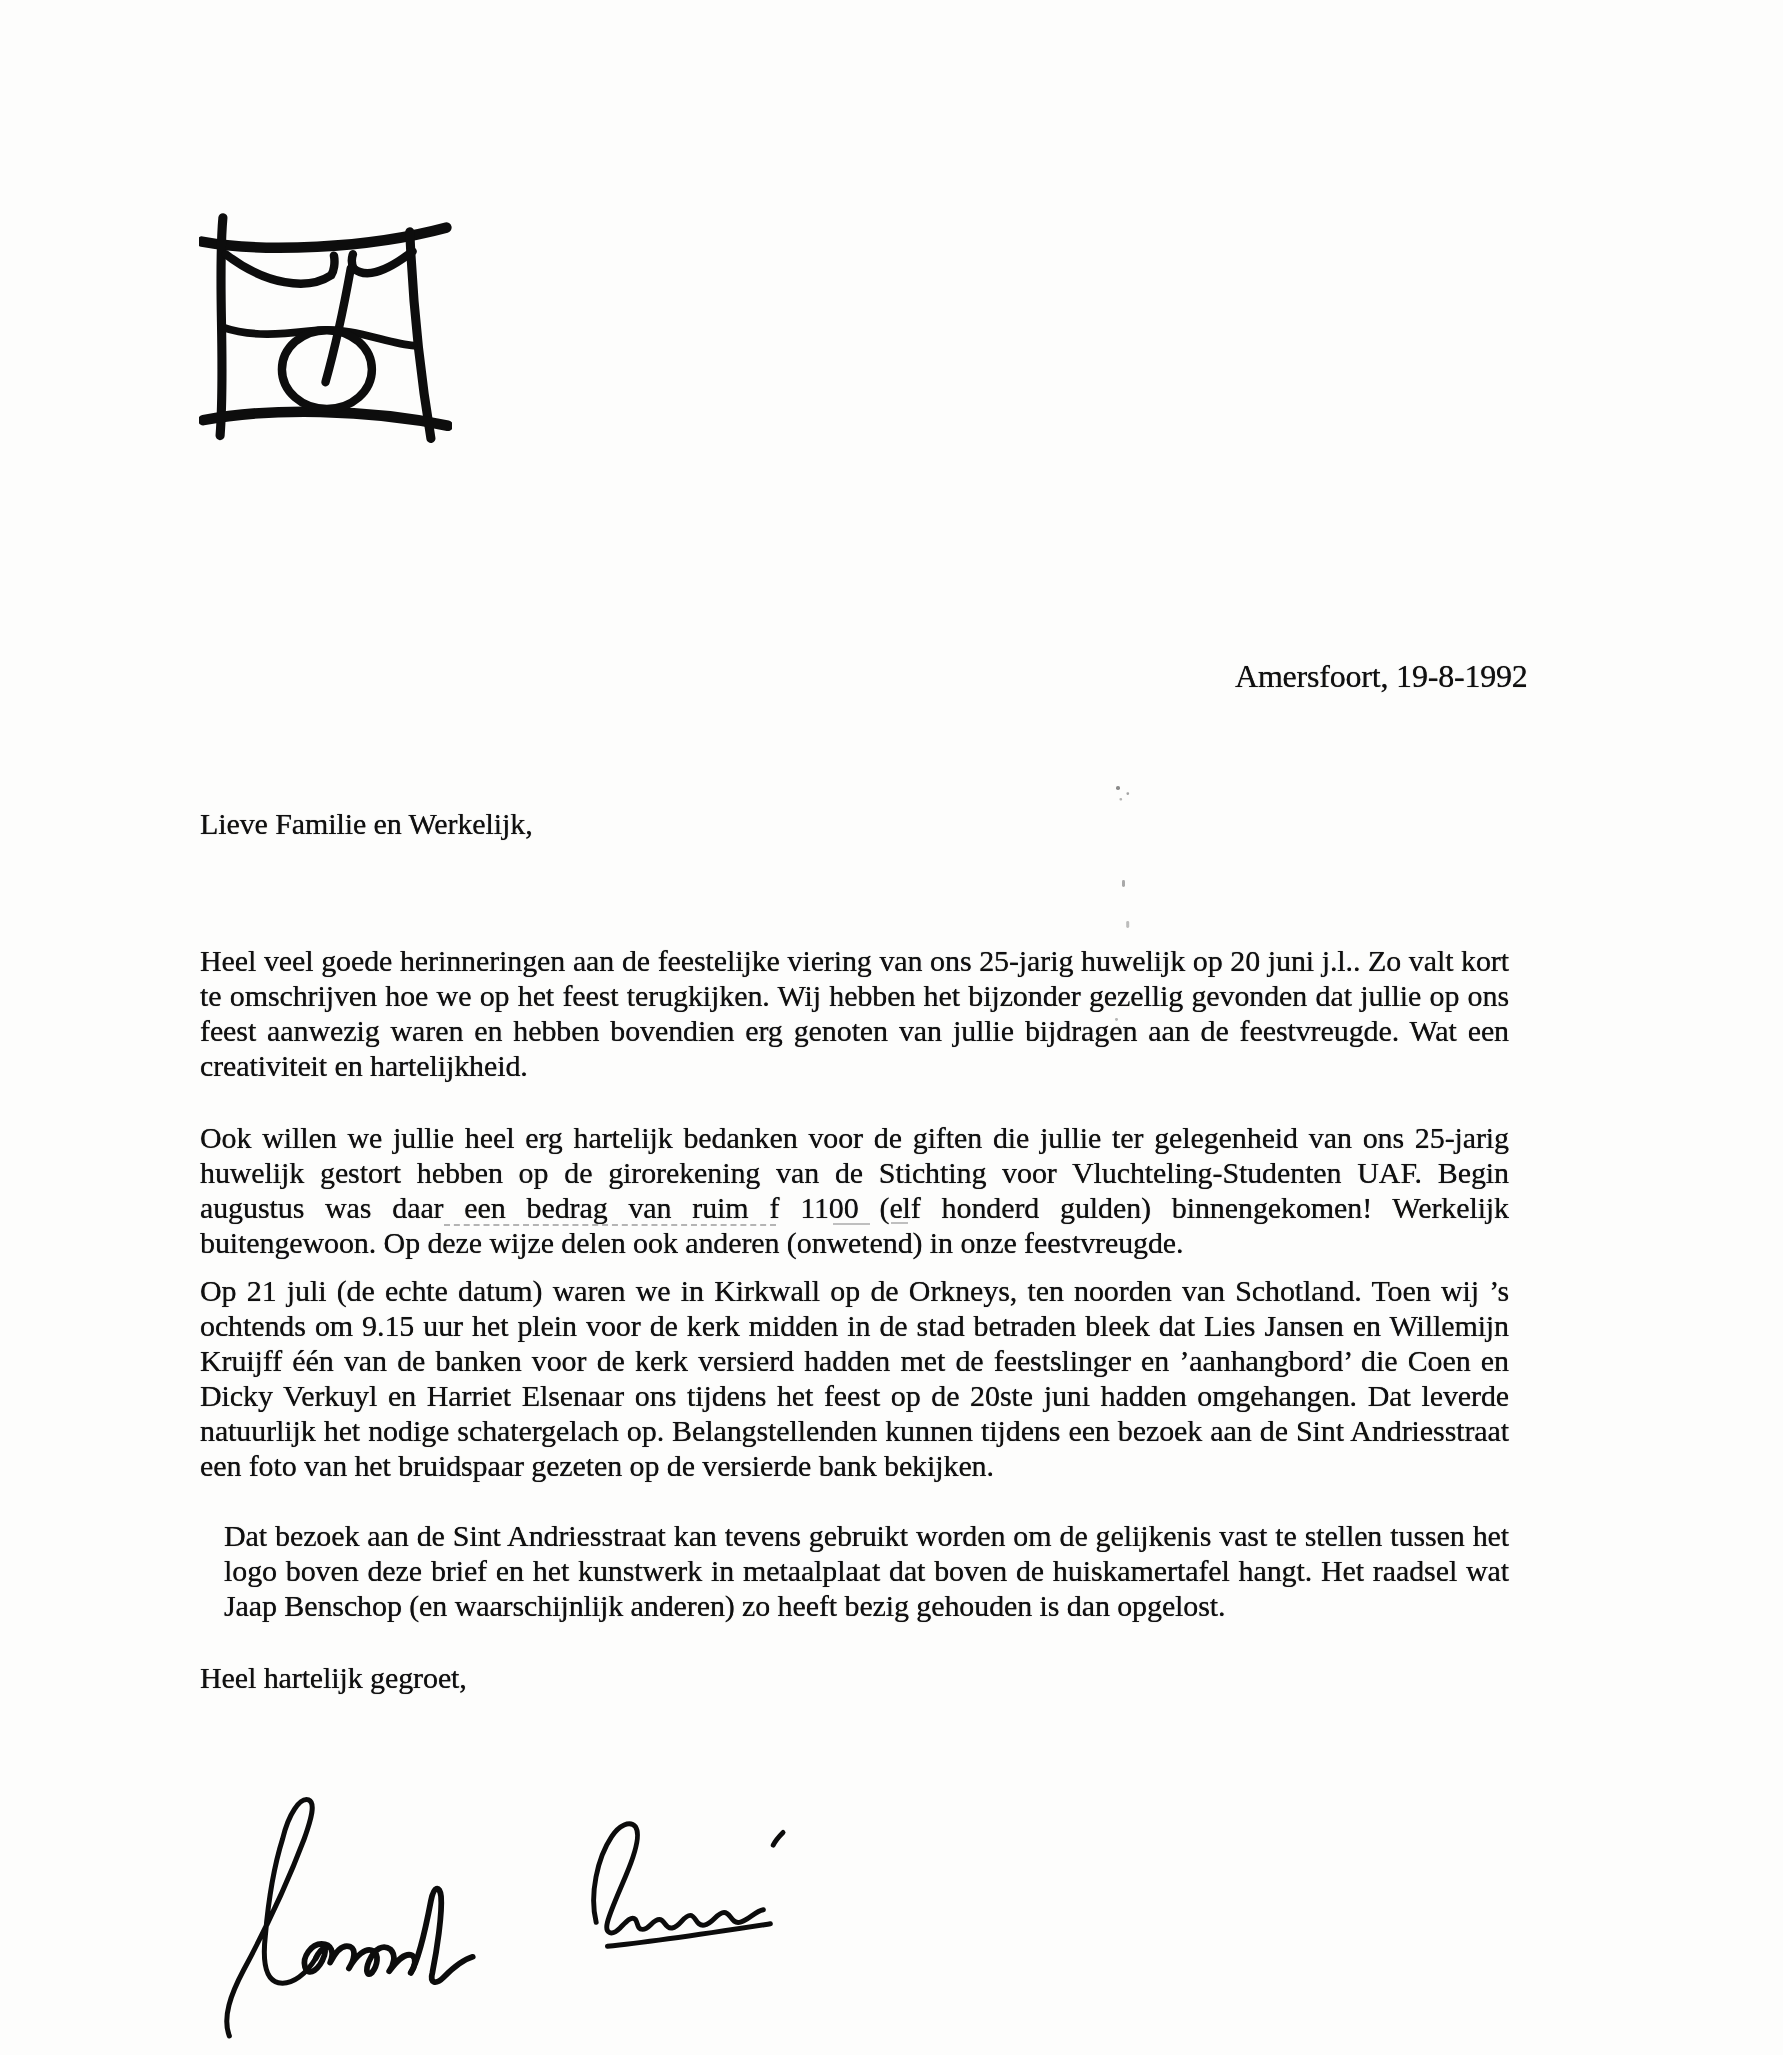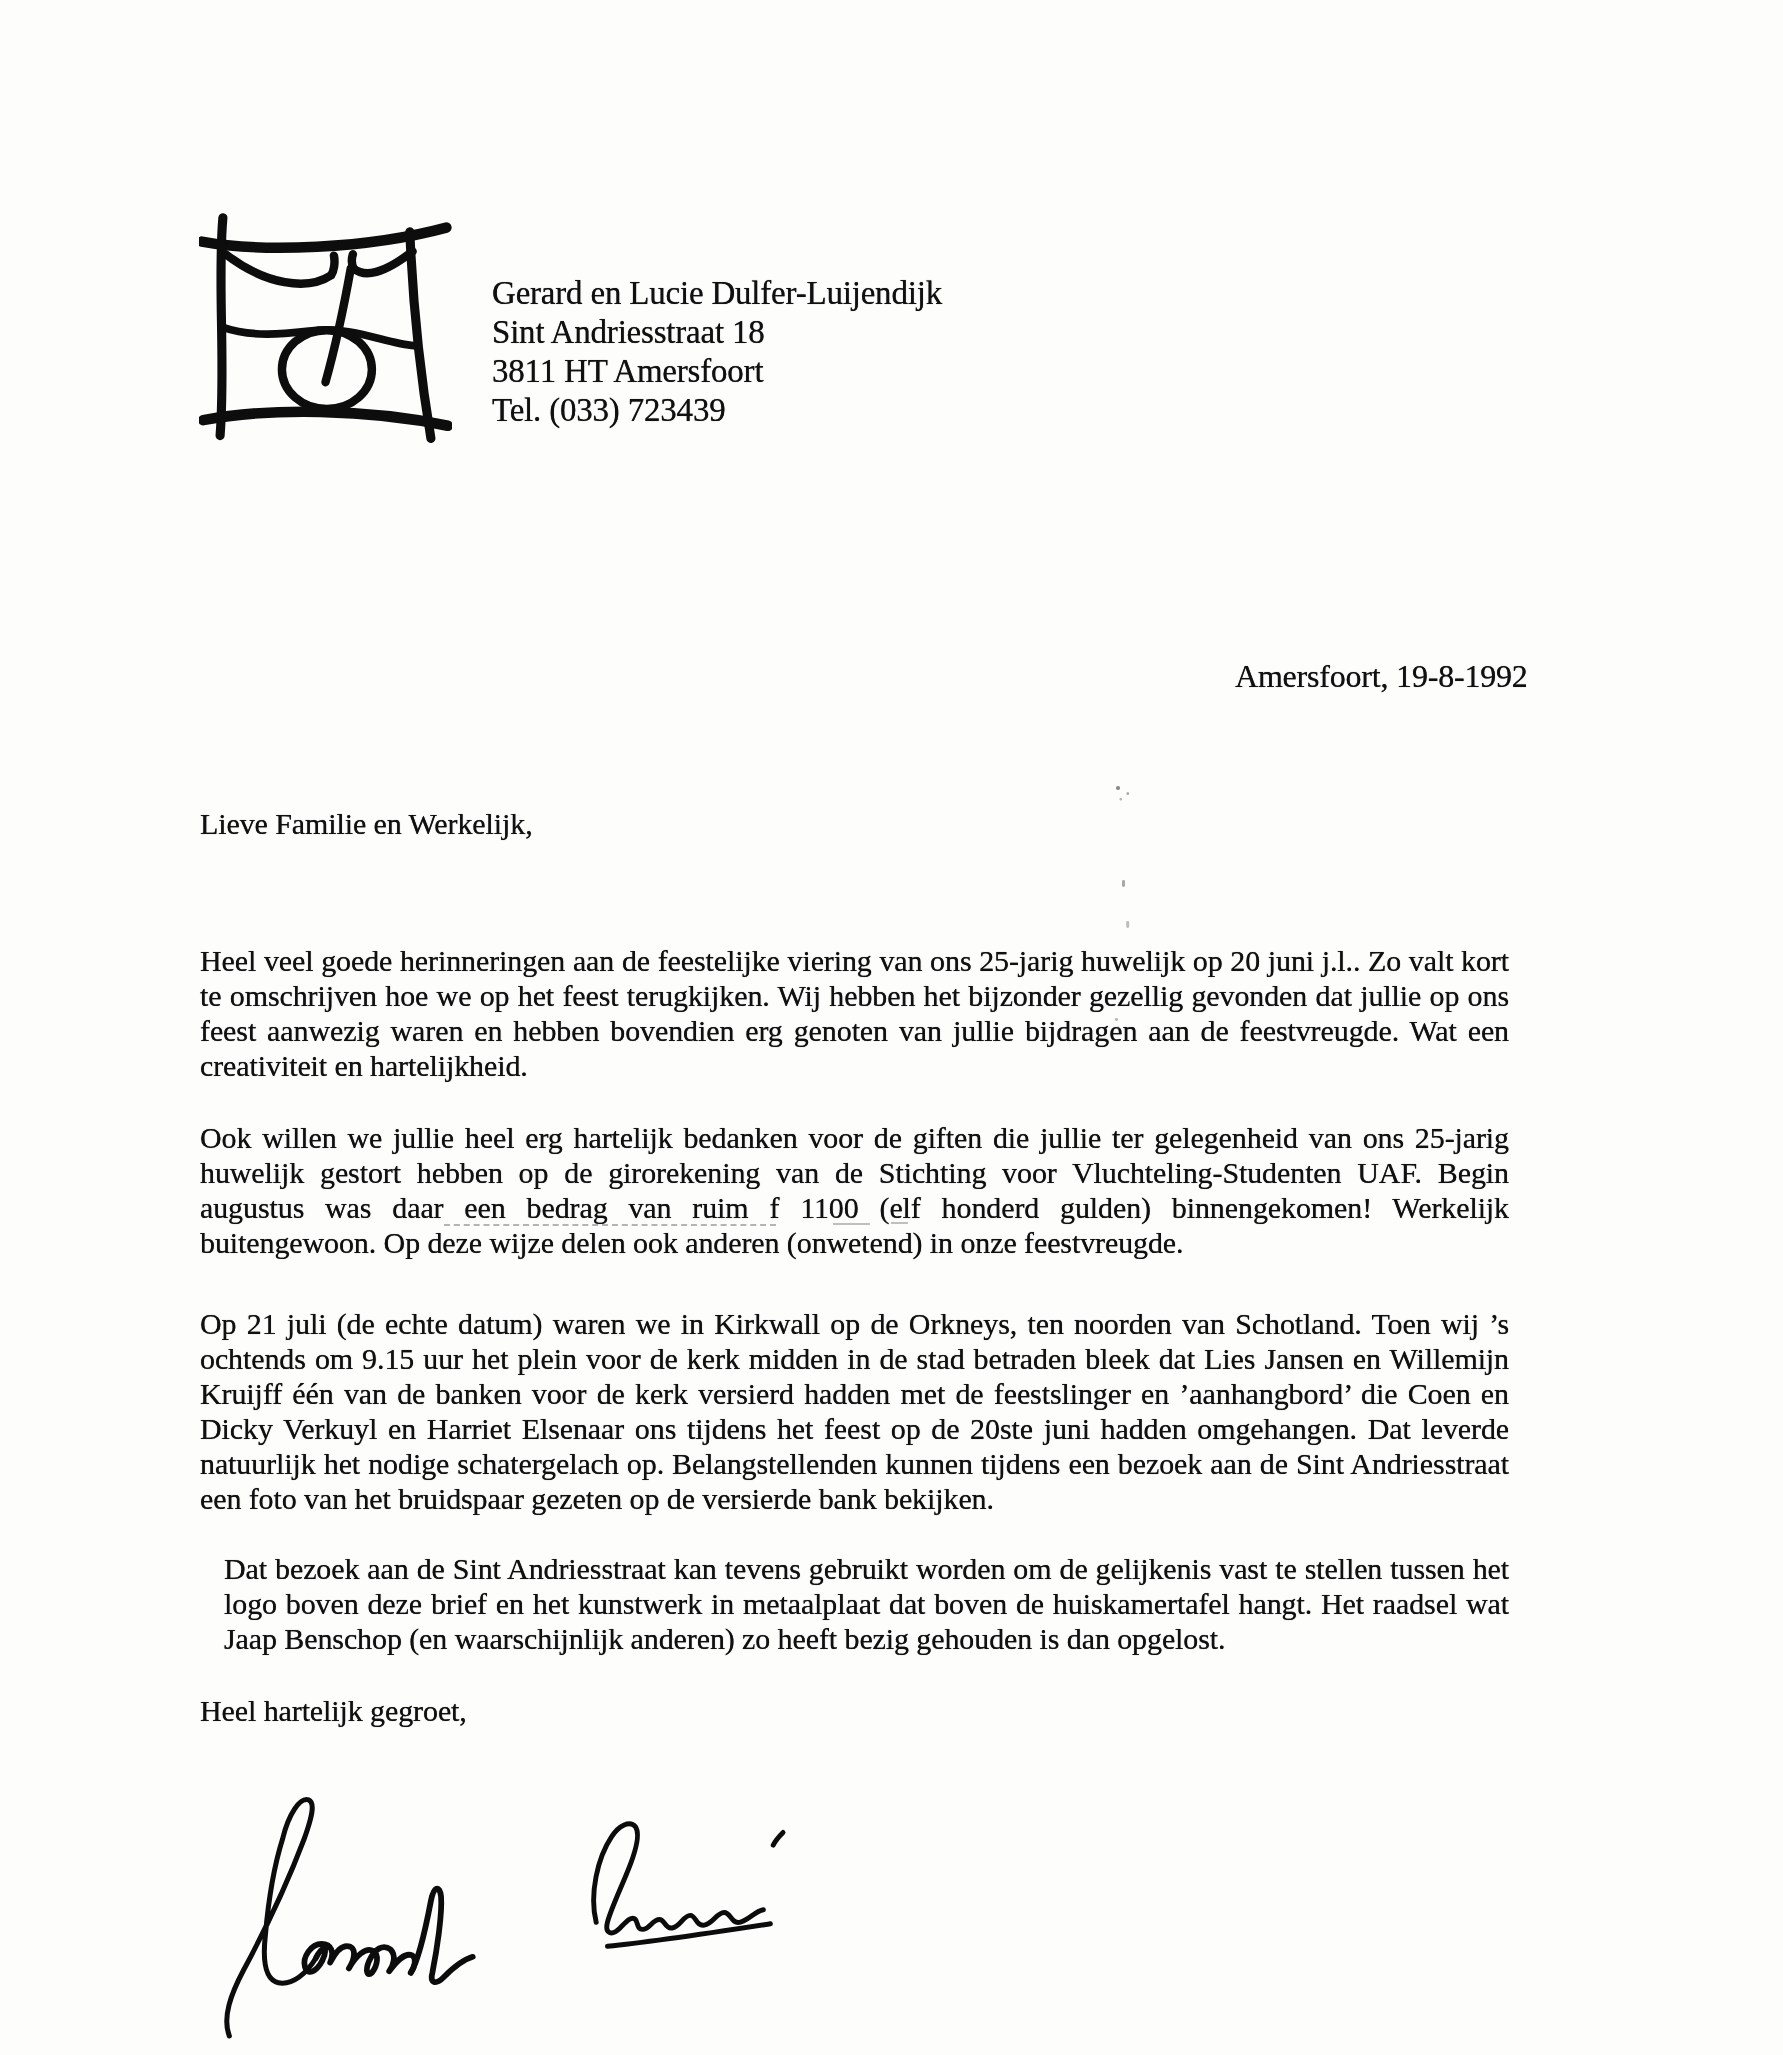--- a/index.html
+++ b/index.html
@@ -64,21 +64,21 @@
     text-shadow: 0 0 0.7px rgba(0,0,0,0.85);
   }
   .salutation { margin: 0; }
   .para {
     margin: 35px 0 0 0;
     text-align: justify;
     text-justify: inter-word;
   }
   .para-1 { margin-top: 102px; }
   .para-2 { margin-top: 37px; }
-  .para-3 { margin-top: 46px; }
+  .para-3 { margin-top: 13px; }
   .para-4 { margin-top: 35px; margin-left: 24px; }
   .para-5 { margin-top: 39px; }
   .closing { margin-top: 37px; }
 
   
   .sig { position: absolute; }
   .sig svg { width: 100%; height: 100%; }
   .sig path {
     fill: none;
     stroke: #0c0c0c;
@@ -132,26 +132,20 @@
       <path d="M 6,300 C 100,282 240,284 354,308" stroke-width="15"></path>
 
       <path d="M 38,64 C 95,108 155,116 188,94 C 192,88 194,76 192,66" stroke-width="12"></path>
       <path d="M 304,60 C 262,92 236,98 220,84 C 217,78 217,70 219,64" stroke-width="12"></path>
       <path d="M 216,84 C 206,140 194,196 180,246" stroke-width="12"></path>
       <path d="M 34,168 C 80,184 130,176 170,172 C 220,168 270,192 306,194" stroke-width="11"></path>
       <ellipse cx="182" cy="228" rx="64" ry="56" stroke-width="12"></ellipse>
     </svg>
   </div>
 
-  <div class="sender-block">
-    <div>Gerard en Lucie Dulfer-Luijendijk</div>
-    <div>Sint Andriesstraat 18</div>
-    <div>3811 HT Amersfoort</div>
-    <div>Tel. (033) 723439</div>
-  </div>
 
   <div class="dateline">Amersfoort, 19-8-1992</div>
 
   <div class="content">
     <p class="salutation">Lieve Familie en Werkelijk,</p>
     <p class="para para-1">Heel veel goede herinneringen aan de feestelijke viering van ons 25-jarig huwelijk op 20 juni j.l.. Zo valt kort te omschrijven hoe we op het feest terugkijken. Wij hebben het bijzonder gezellig gevonden dat jullie op ons feest aanwezig waren en hebben bovendien erg genoten van jullie bijdragen aan de feestvreugde. Wat een creativiteit en hartelijkheid.</p>
     <p class="para para-2">Ook willen we jullie heel erg hartelijk bedanken voor de giften die jullie ter gelegenheid van ons 25-jarig huwelijk gestort hebben op de girorekening van de Stichting voor Vluchteling-Studenten UAF. Begin augustus was daar een bedrag van ruim f 1100 (elf honderd gulden) binnengekomen! Werkelijk buitengewoon. Op deze wijze delen ook anderen (onwetend) in onze feestvreugde.</p>
     <p class="para para-3">Op 21 juli (de echte datum) waren we in Kirkwall op de Orkneys, ten noorden van Schotland. Toen wij ’s ochtends om 9.15 uur het plein voor de kerk midden in de stad betraden bleek dat Lies Jansen en Willemijn Kruijff één van de banken voor de kerk versierd hadden met de feestslinger en ’aanhangbord’ die Coen en Dicky Verkuyl en Harriet Elsenaar ons tijdens het feest op de 20ste juni hadden omgehangen. Dat leverde natuurlijk het nodige schatergelach op. Belangstellenden kunnen tijdens een bezoek aan de Sint Andriesstraat een foto van het bruidspaar gezeten op de versierde bank bekijken.</p>
     <p class="para para-4">Dat bezoek aan de Sint Andriesstraat kan tevens gebruikt worden om de gelijkenis vast te stellen tussen het logo boven deze brief en het kunstwerk in metaalplaat dat boven de huiskamertafel hangt. Het raadsel wat Jaap Benschop (en waarschijnlijk anderen) zo heeft bezig gehouden is dan opgelost.</p>
     <p class="para closing">Heel hartelijk gegroet,</p>

